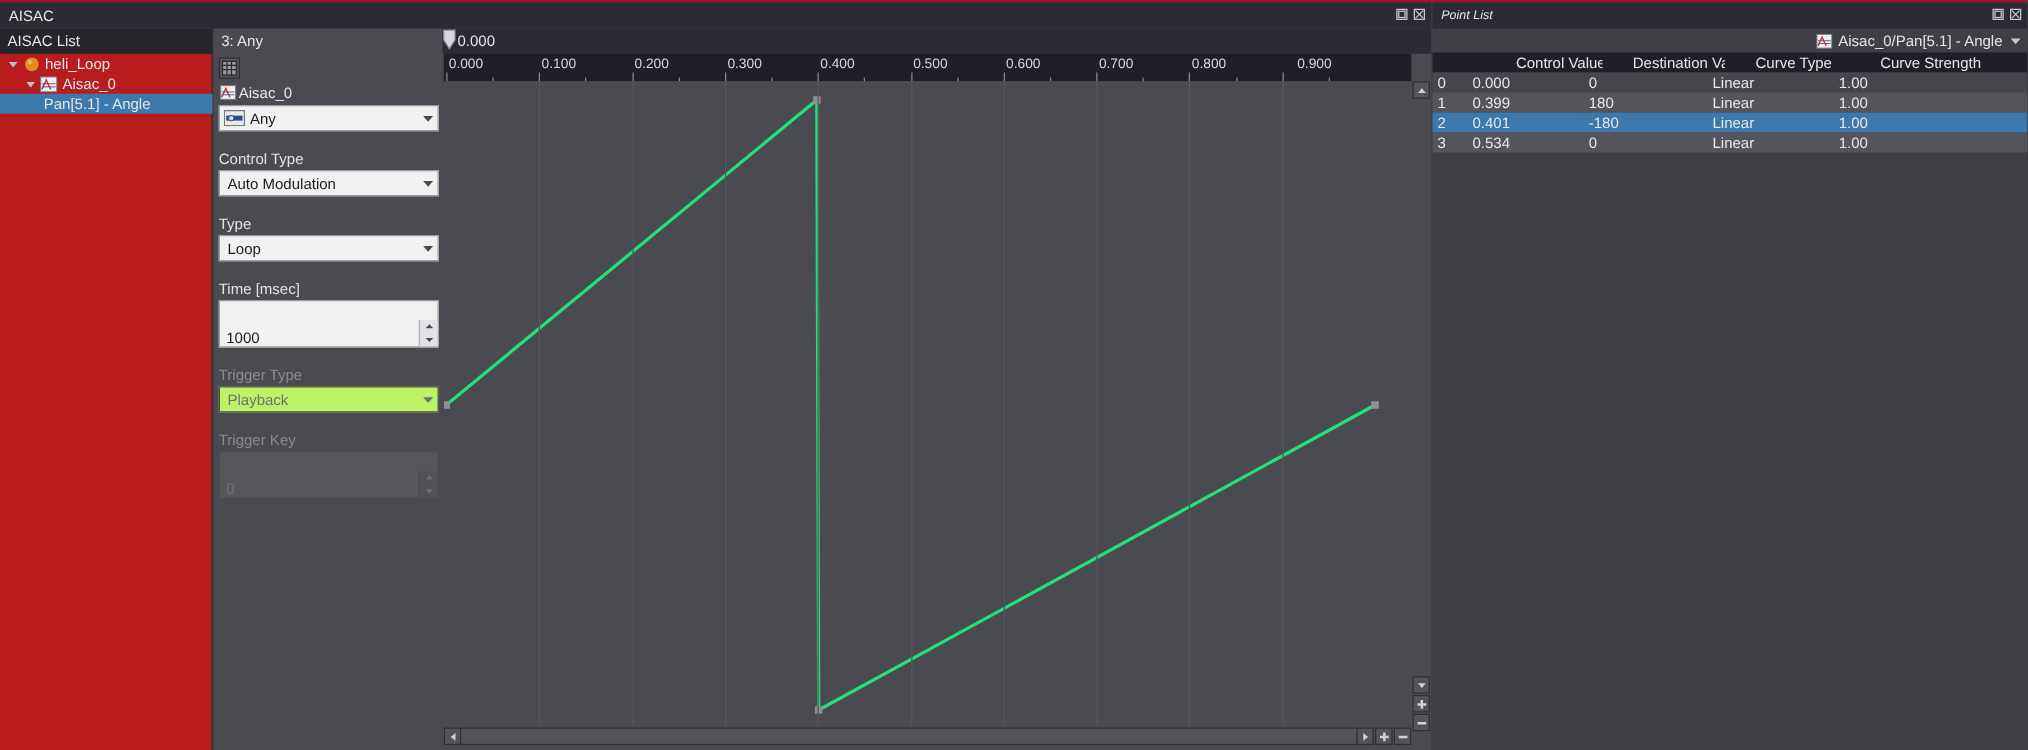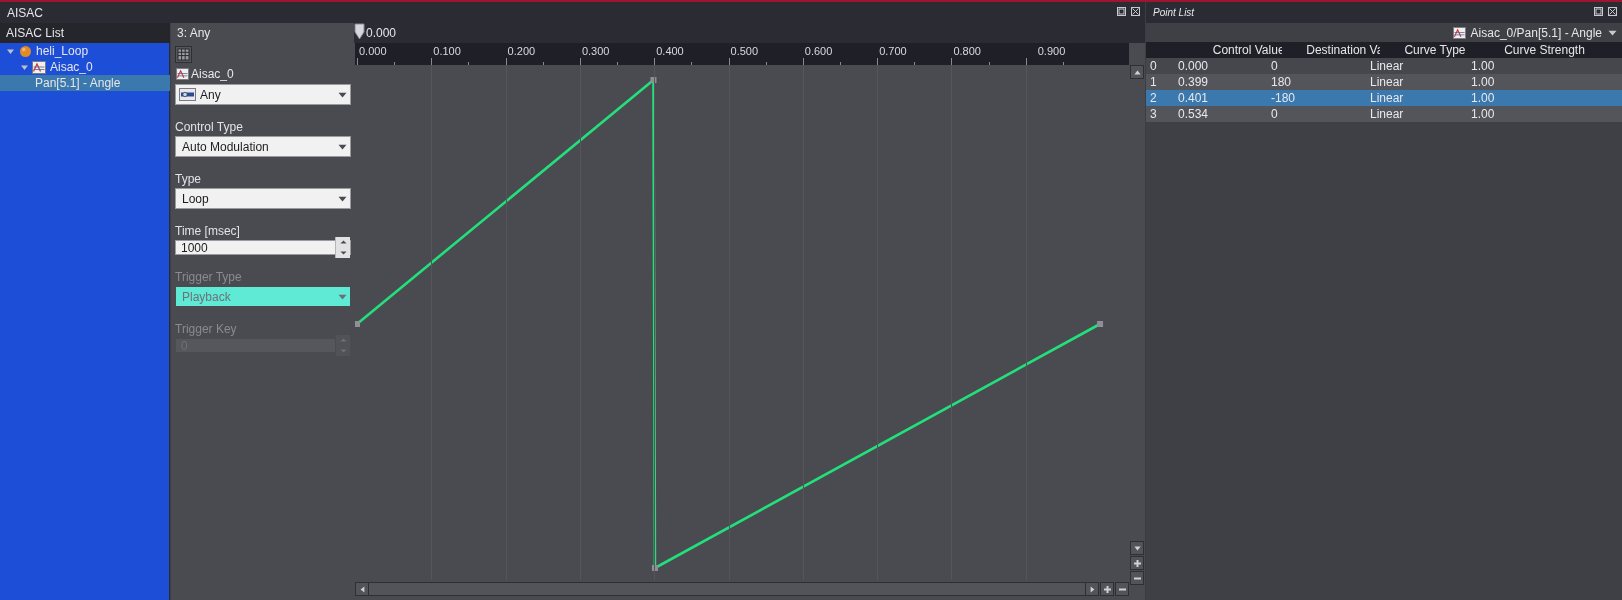--- a/index.html
+++ b/index.html
@@ -38,21 +38,21 @@
   }
   .win-btn {
     width: 11px; height: 11px; color: #c8c8d0; font-size: 10px;
     line-height: 11px; text-align: center; cursor: pointer;
   }
   .win-btn svg { display: block; }
 
   
   .aisac-list-pane {
     position: absolute; left: 0; top: 21px; width: 170px; height: 577px;
-    background: #1d4ed8;
+    background: #b91c1c;
     border-right: 1px solid #2b2b33;
   }
   .pane-header {
     position: absolute; left: 0; top: 0; width: 170px; height: 20px;
     background: #25252c;
     display: flex; align-items: center;
   }
   .pane-header span { margin-left: 6px; font-size: 12px; color: #e6e6ea; }
 
   .tree { position: absolute; left: 0; top: 20px; width: 170px; }
@@ -112,27 +112,27 @@
   }
   .combo .combo-ico { width: 18px; height: 15px; margin-left: 2px; display:flex;align-items:center;justify-content:center;}
   .combo .combo-ico svg { display:block; }
   .combo .combo-text {
     font-size: 12px; color: #1c1c1c; margin-left: 4px; flex: 1;
   }
   .combo .arrow {
     width: 16px; height: 21px; display: flex; align-items: center; justify-content: center;
   }
   .combo.disabled {
-    background: #5eead4; border-color: #4a4a51; justify-content: flex-end;
+    background: #bef264; border-color: #4a4a51; justify-content: flex-end;
   }
   .combo.disabled .combo-text { color: #70707a; }
 
   .spin {
-    position: relative; margin: 0 2px 0 4px; height: 15px; width: 176px;
-    background: #f1f1f1; border: 1px solid #9a9aa0; display: flex; align-items: center;
+    position: relative; margin: 0 2px 0 4px; height: 38px; width: 176px;
+    background: #f1f1f1; border: 1px solid #9a9aa0; display: flex; align-items: flex-end;
   }
   .spin .val { font-size: 12px; color: #1c1c1c; margin-left: 5px; flex: 1; }
   .spin .spin-btns {
     width: 15px; height: 21px; border-left: 1px solid #b5b5bb;
     display: flex; flex-direction: column; background: #e2e2e4;
   }
   .spin .spin-btns div {
     flex: 1; display: flex; align-items: center; justify-content: center;
   }
   .spin.disabled { background: #56565d; border-color: #4a4a51; }

